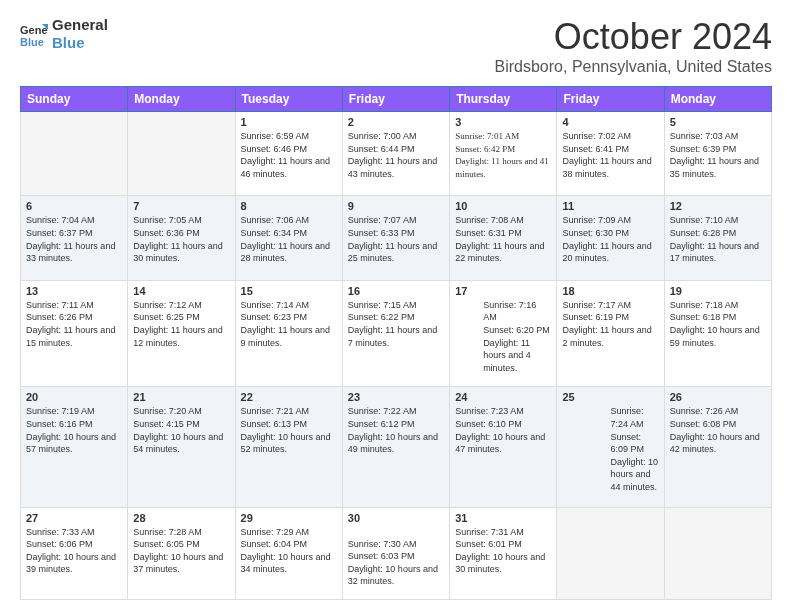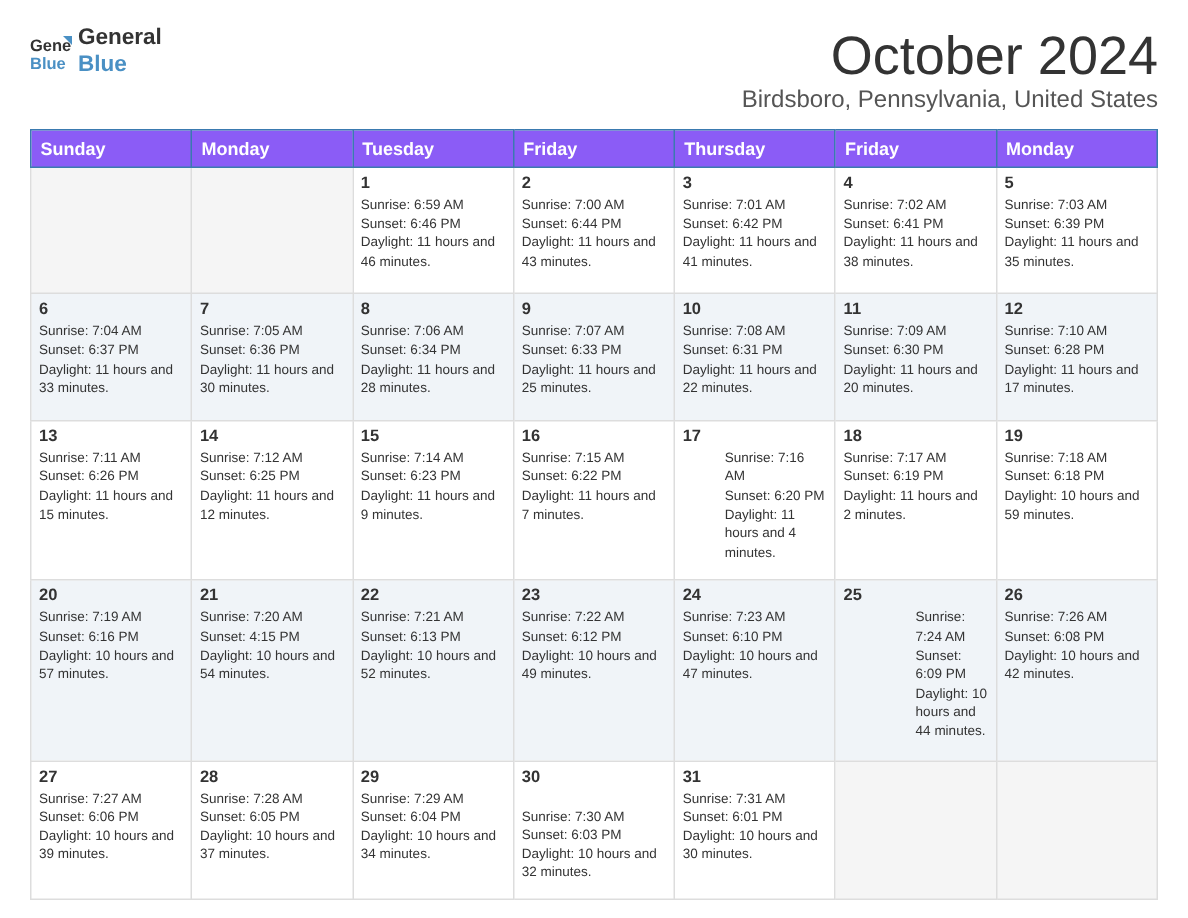--- a/index.html
+++ b/index.html
@@ -131,21 +131,21 @@
 Daylight: 11 hours and 46 minutes.</div>
           </td>
           <td>
             <span class="day-num">2</span>
             <div class="day-info" style="white-space: pre-line;">Sunrise: 7:00 AM
 Sunset: 6:44 PM
 Daylight: 11 hours and 43 minutes.</div>
           </td>
           <td>
             <span class="day-num">3</span>
-            <div class="day-info" style="white-space: pre-line;">Sunrise: 7:01 AM
+            <div class="day-info" style="white-space: pre-line; font-family: Liberation Serif, serif;">Sunrise: 7:01 AM
 Sunset: 6:42 PM
 Daylight: 11 hours and 41 minutes.</div>
           </td>
           <td>
             <span class="day-num">4</span>
             <div class="day-info" style="white-space: pre-line;">Sunrise: 7:02 AM
 Sunset: 6:41 PM
 Daylight: 11 hours and 38 minutes.</div>
           </td>
           <td>
@@ -283,21 +283,21 @@
           <td>
             <span class="day-num">26</span>
             <div class="day-info" style="white-space: pre-line;">Sunrise: 7:26 AM
 Sunset: 6:08 PM
 Daylight: 10 hours and 42 minutes.</div>
           </td>
         </tr>
         <tr>
           <td>
             <span class="day-num">27</span>
-            <div class="day-info" style="white-space: pre-line;">Sunrise: 7:27 AM
+            <div class="day-info" style="white-space: pre-line;">Sunrise: 7:33 AM
 Sunset: 6:06 PM
 Daylight: 10 hours and 39 minutes.</div>
           </td>
           <td>
             <span class="day-num">28</span>
             <div class="day-info" style="white-space: pre-line;">Sunrise: 7:28 AM
 Sunset: 6:05 PM
 Daylight: 10 hours and 37 minutes.</div>
           </td>
           <td>

